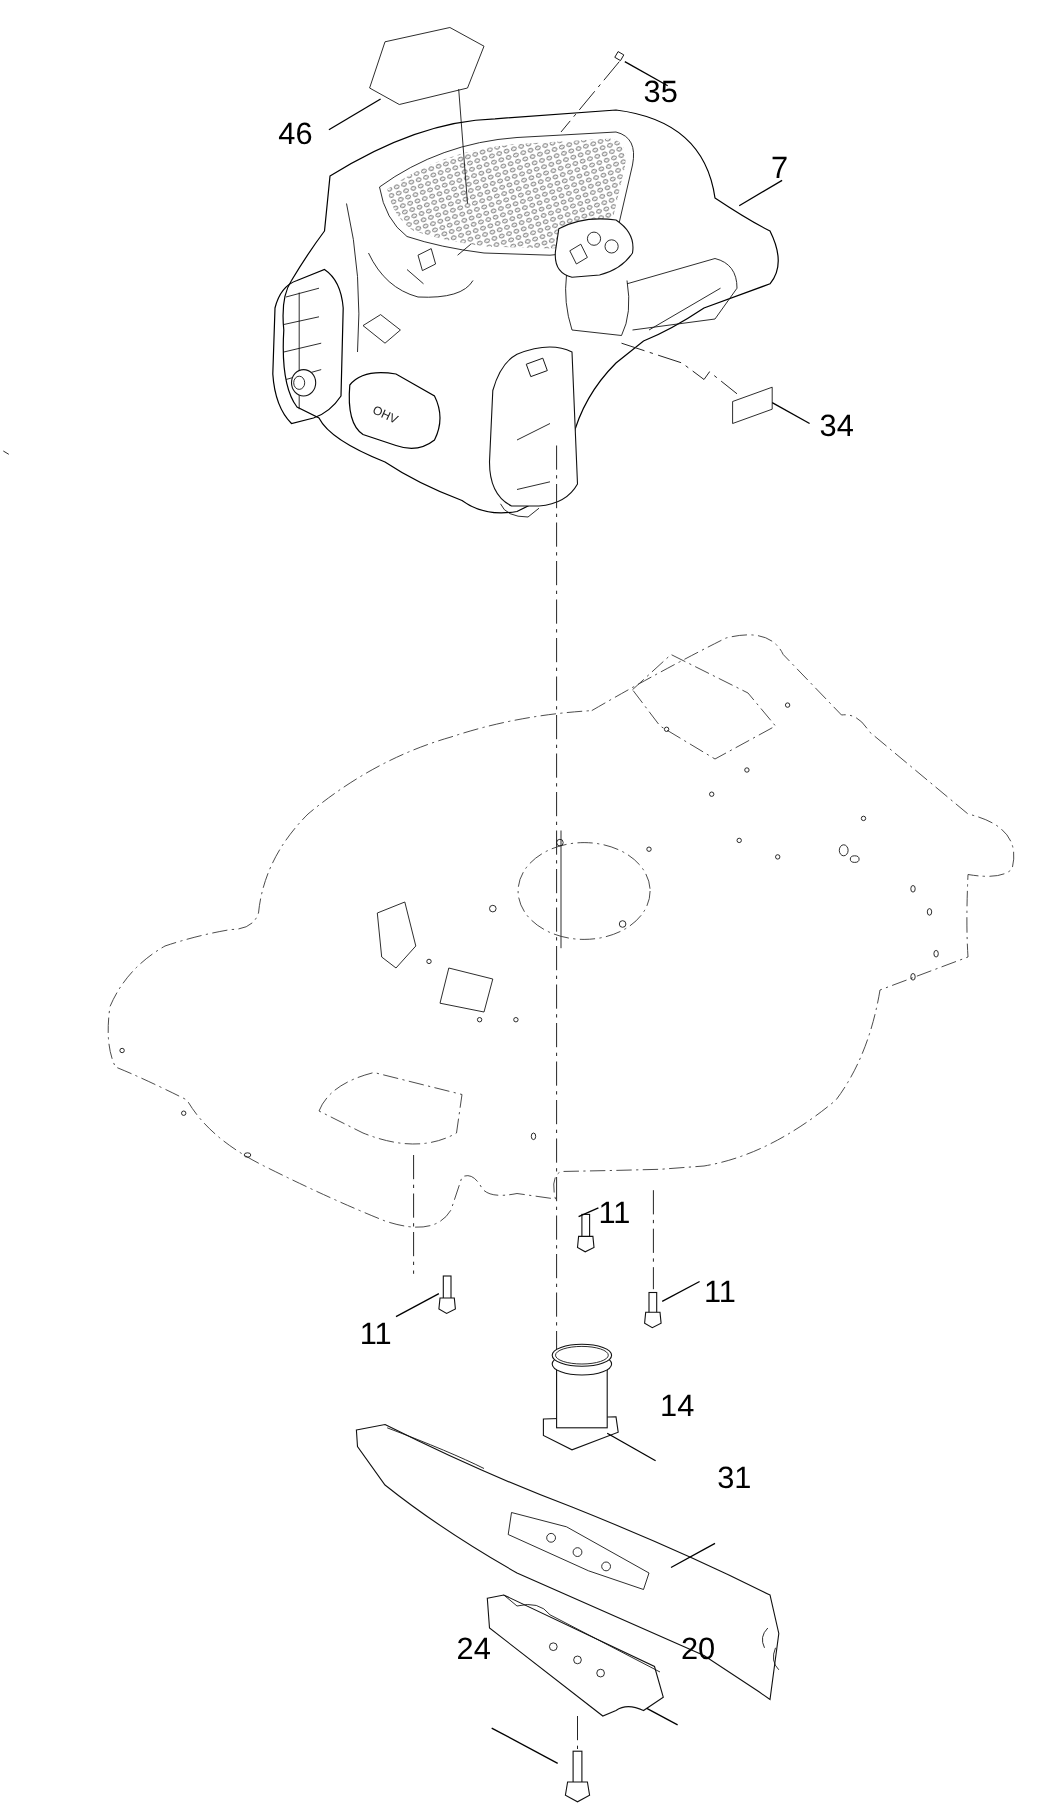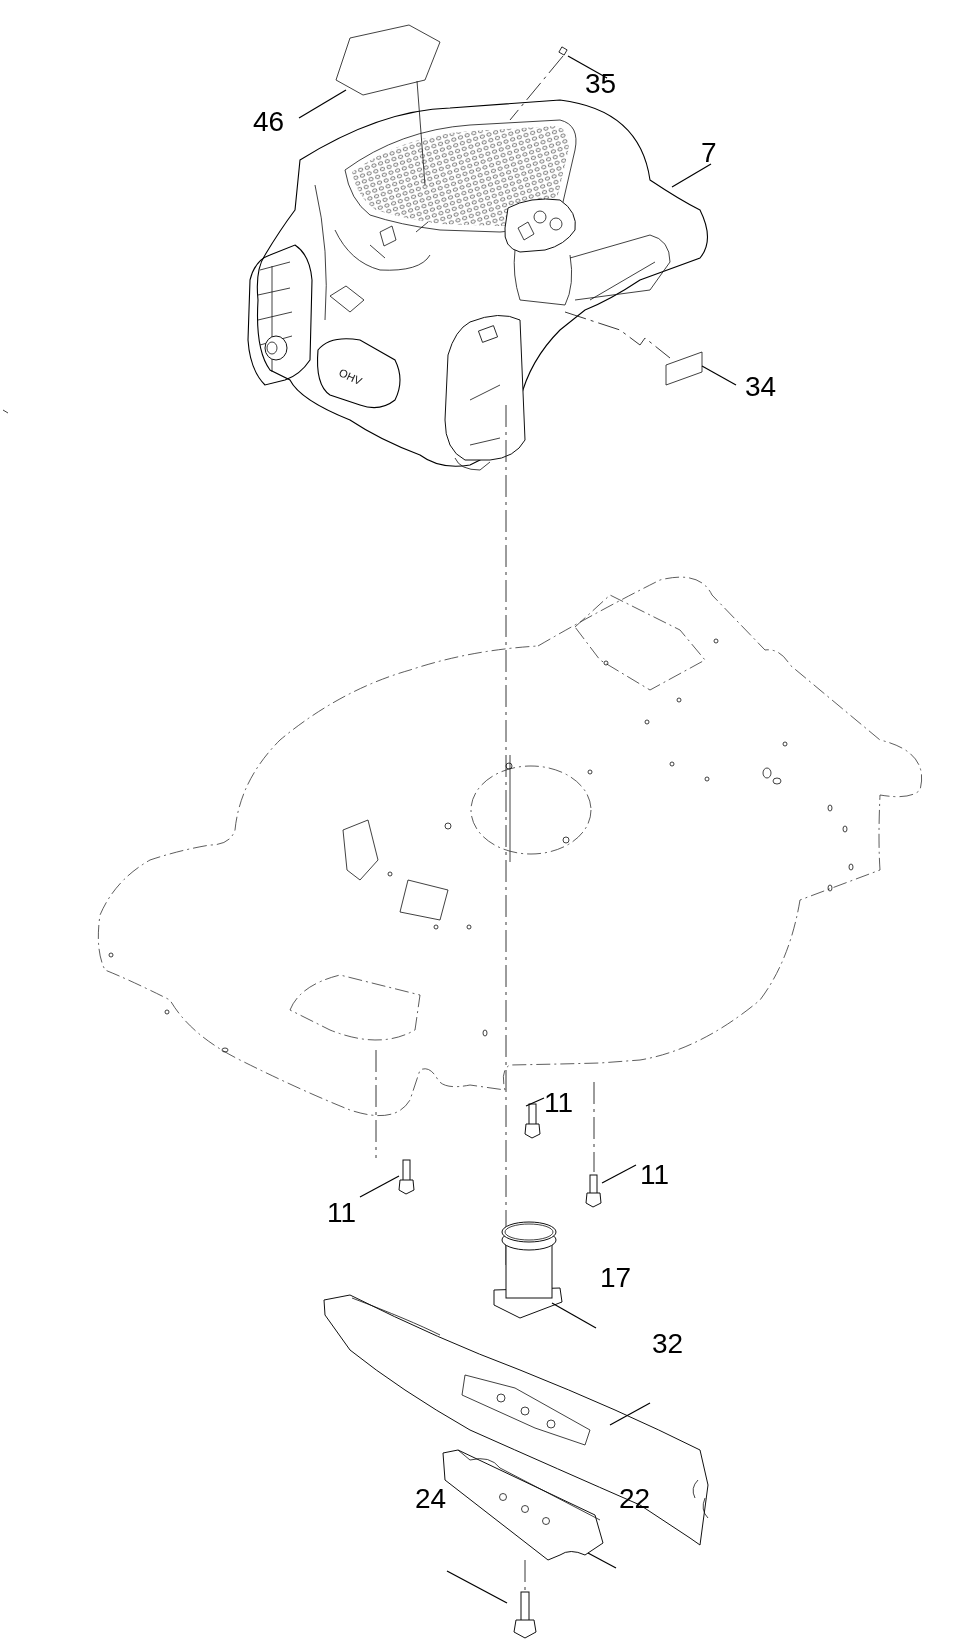--- a/index.html
+++ b/index.html
@@ -215,18 +215,18 @@
   <line class="thin" x1="3" y1="410" x2="8" y2="413"></line>
 </svg>
 
 <div class="callout" style="left:253px;top:108px;">46</div>
 <div class="callout" style="left:585px;top:70px;">35</div>
 <div class="callout" style="left:701px;top:139px;">7</div>
 <div class="callout" style="left:745px;top:373px;text-align:center;">34</div>
 <div class="callout" style="left:544px;top:1089px;">11</div>
 <div class="callout" style="left:327px;top:1199px;">11</div>
 <div class="callout" style="left:640px;top:1161px;">11</div>
-<div class="callout" style="left:600px;top:1264px;">17</div>
-<div class="callout" style="left:652px;top:1330px;">32</div>
-<div class="callout" style="left:619px;top:1485px;">22</div>
+<div class="callout" style="left:600px;top:1264px;">14</div>
+<div class="callout" style="left:652px;top:1330px;">31</div>
+<div class="callout" style="left:619px;top:1485px;">20</div>
 <div class="callout" style="left:415px;top:1485px;">24</div>
 
 </div>
 
 </body></html>

